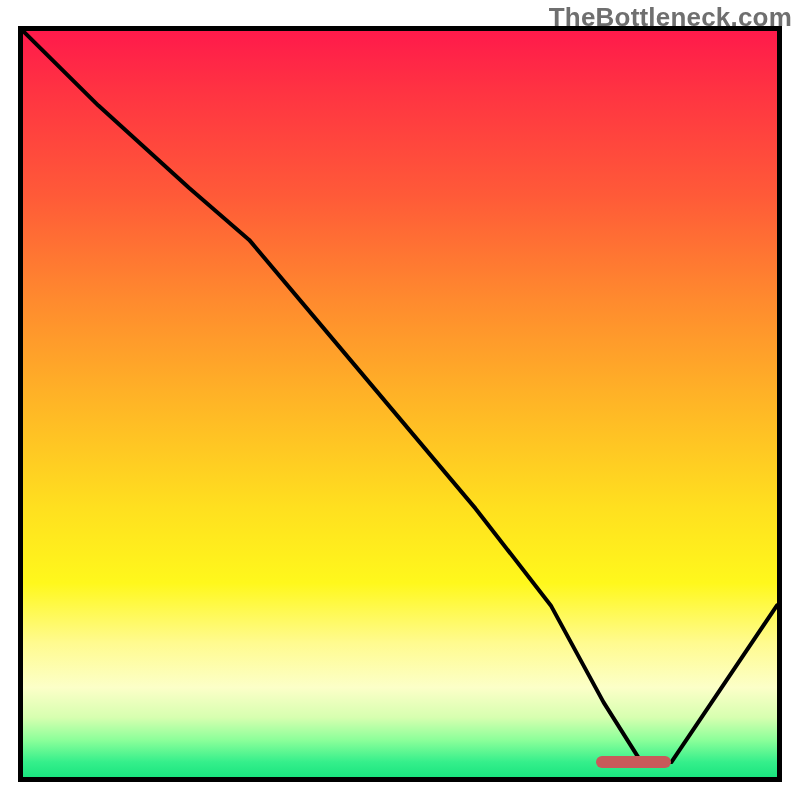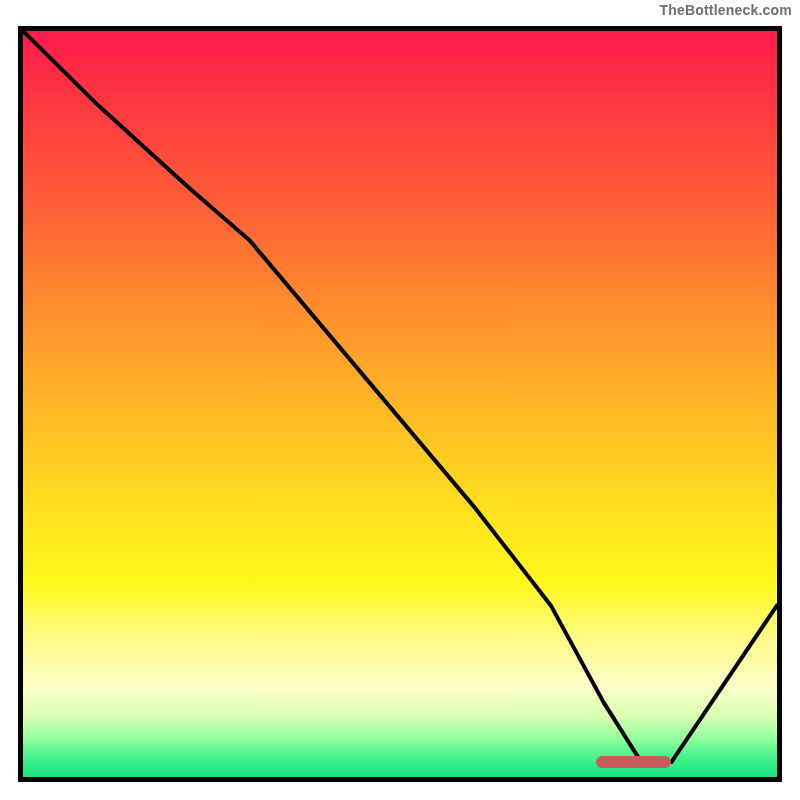--- a/index.html
+++ b/index.html
@@ -12,21 +12,21 @@
   }
   .container {
     position: relative;
     width: 800px;
     height: 800px;
   }
   .watermark {
     position: absolute;
     top: 2px;
     right: 8px;
-    font-size: 14px;
+    font-size: 26px;
     font-weight: bold;
     color: #6f6f6f;
     letter-spacing: 0.2px;
     z-index: 10;
     text-align: center;
   }
   .frame {
     position: absolute;
     left: 18px;
     top: 26px;

